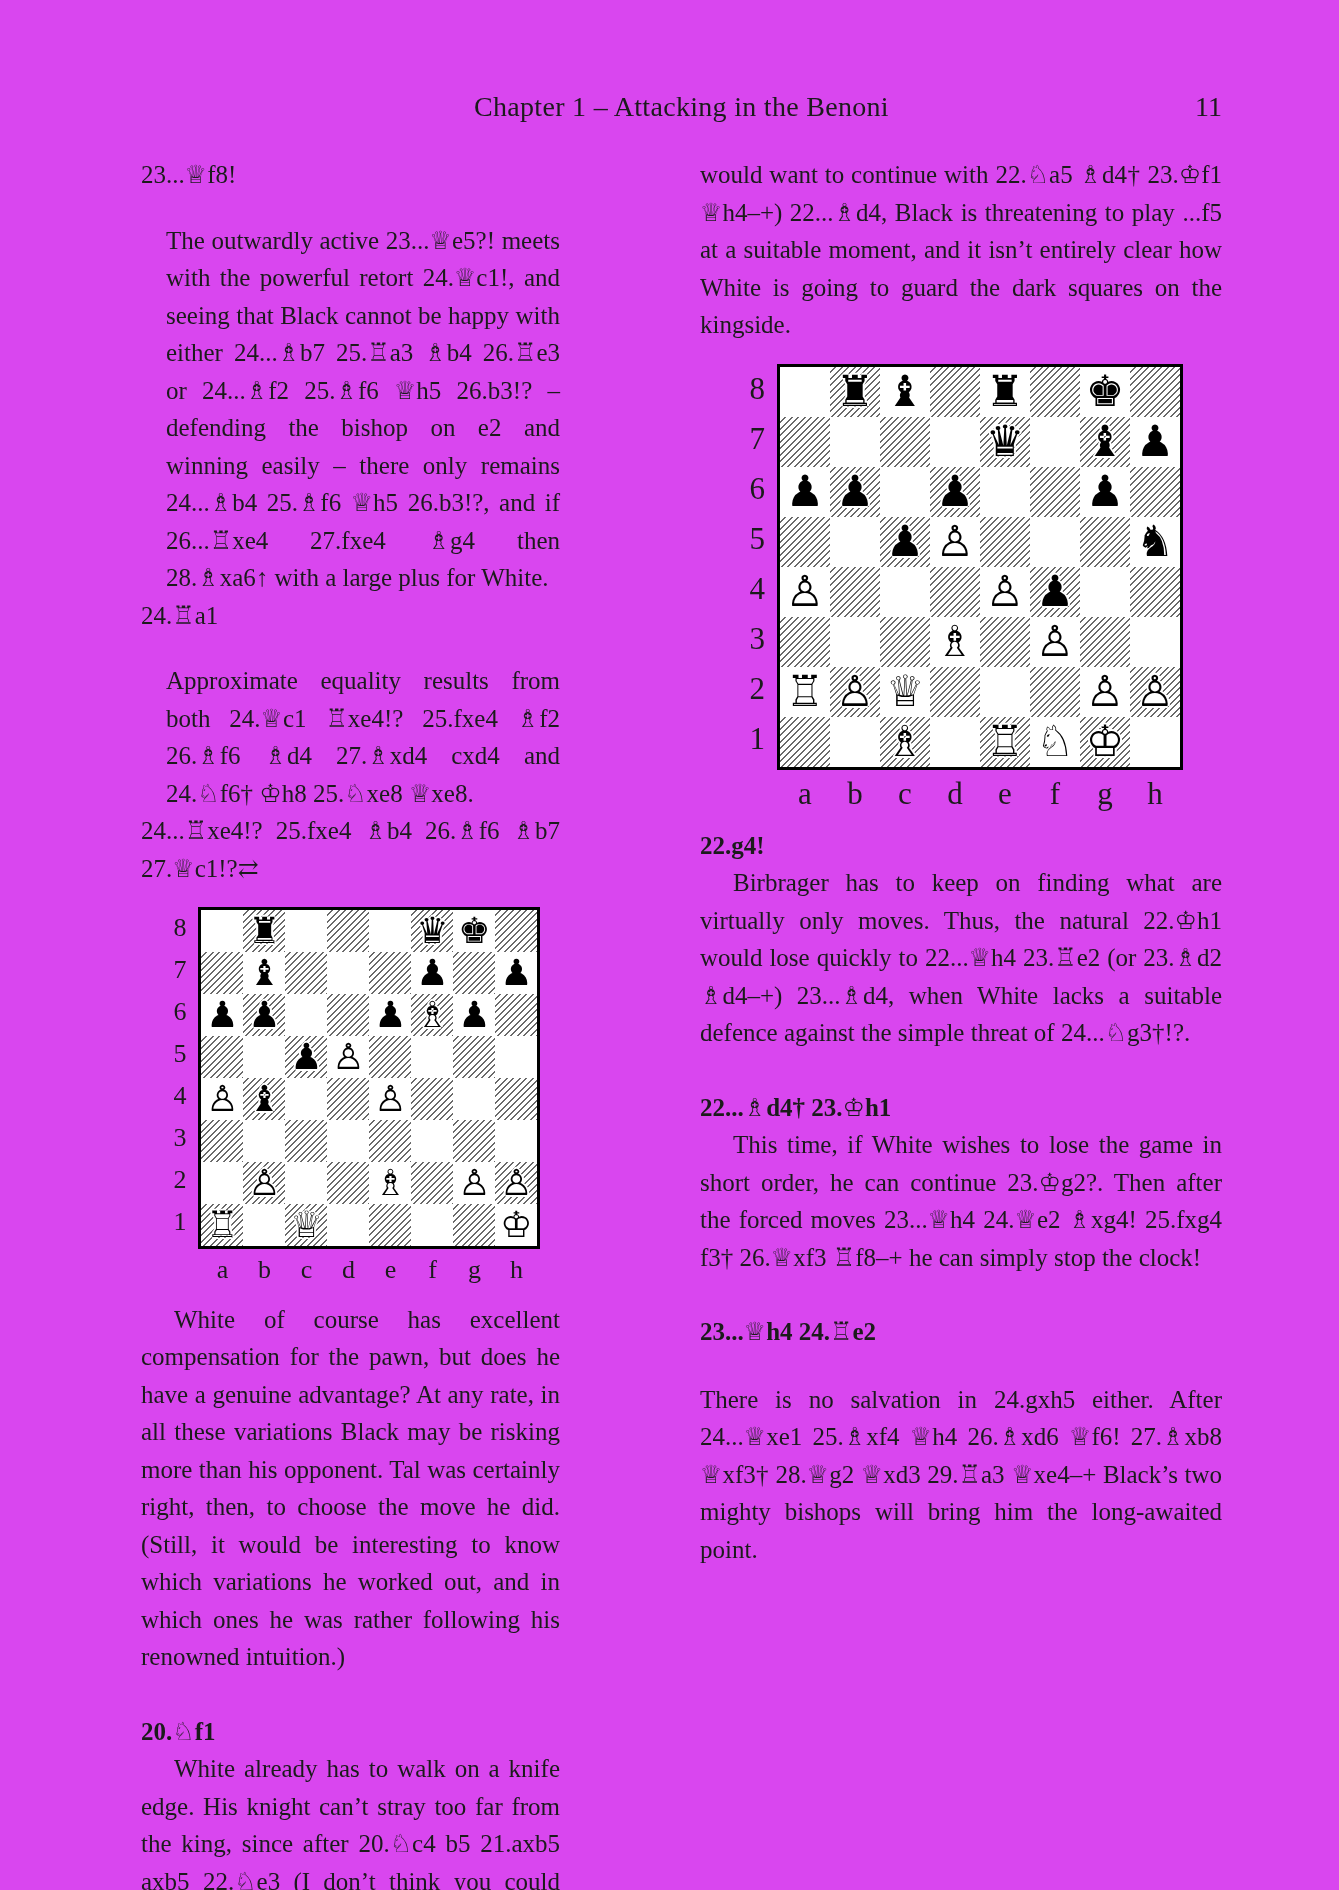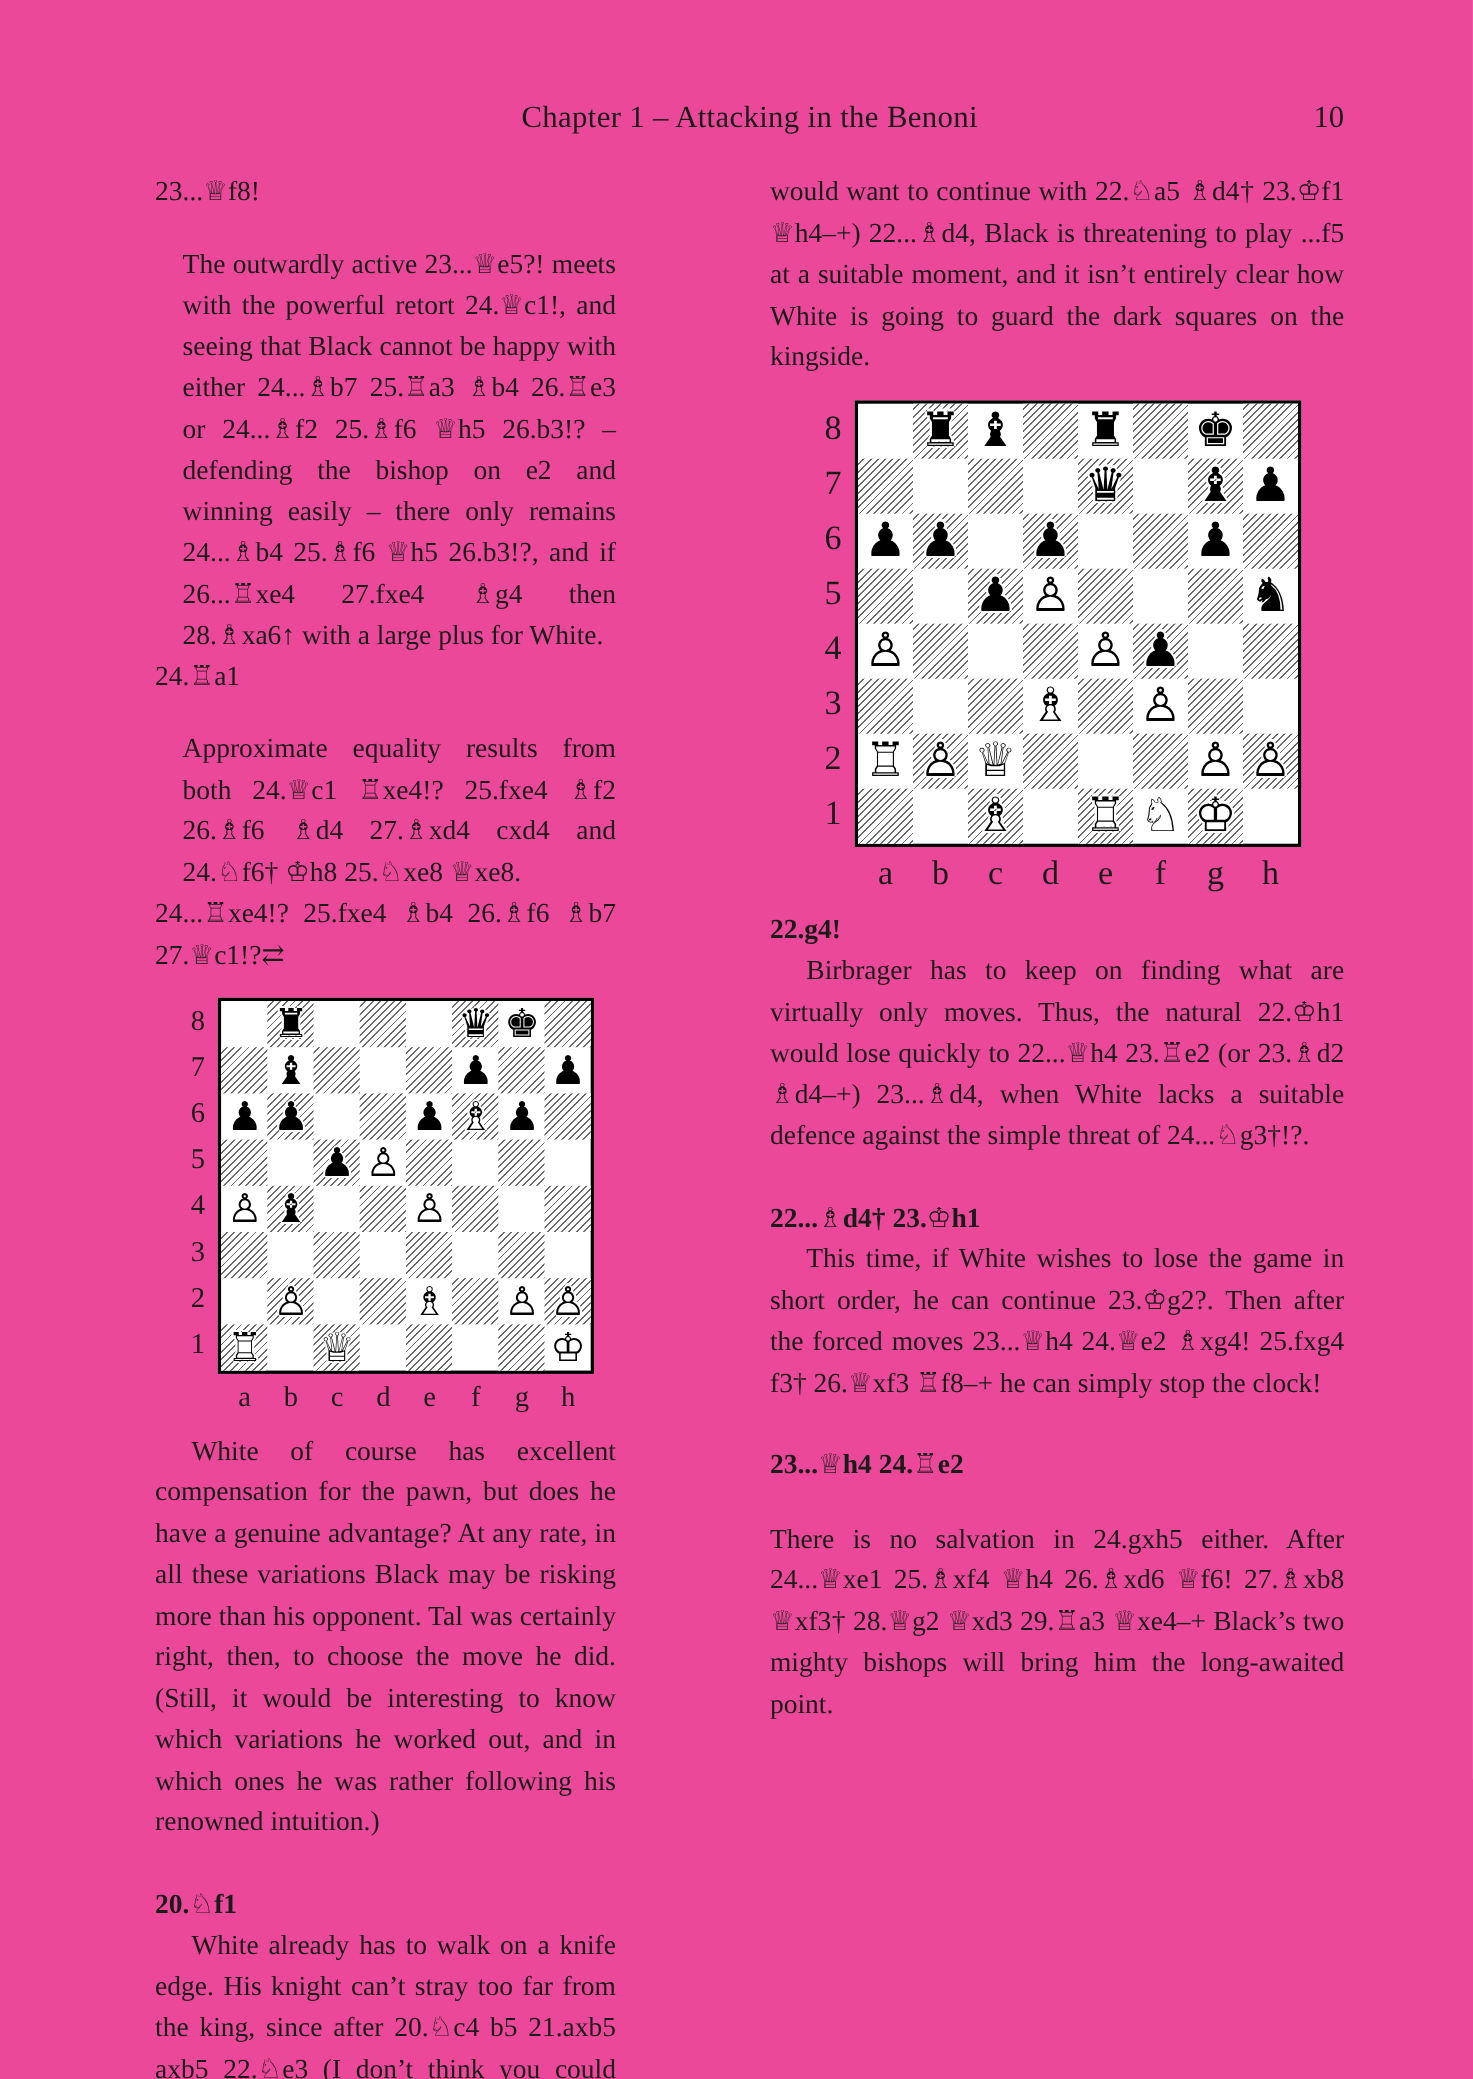--- a/index.html
+++ b/index.html
@@ -1,20 +1,20 @@
 <!DOCTYPE html>
 <html><head>
 <meta charset="utf-8">
 <style>
   html,body { margin:0; padding:0; background:#e8e8e8; }
   .page {
     position:relative;
     width:1339px; height:1890px;
     margin:0 auto;
-    background:#ec4899;
+    background:#d946ef;
     box-sizing:border-box;
     padding:88px 117px 0 141px;
     font-family:"Liberation Serif","DejaVu Serif","DejaVu Sans",serif;
     color:#1b1b1b;
     font-size:25px;
     line-height:37.5px;
     overflow:hidden;
   }
   .pagehead { position:relative; margin-bottom:28px; height:40px; }
   .head-title { text-align:center; font-size:28px; letter-spacing:0.3px; }
@@ -73,21 +73,21 @@
     font-size:calc(var(--sq) * 0.62); line-height:1.1;
   }
 </style>
 </head>
 <body>
 
 <div class="page">
 
   <div class="pagehead">
     <div class="head-title">Chapter 1 – Attacking in the Benoni</div>
-    <div class="head-num">10</div>
+    <div class="head-num">11</div>
   </div>
 
   <div class="columns">
 
     <div class="col-left">
       <p class="moveline">23...♕f8!</p>
       <p class="varpara">The outwardly active 23...♕e5?! meets with the powerful retort 24.♕c1!, and seeing that Black cannot be happy with either 24...♗b7 25.♖a3 ♗b4 26.♖e3 or 24...♗f2 25.♗f6 ♕h5 26.b3!? – defending the bishop on e2 and winning easily – there only remains 24...♗b4 25.♗f6 ♕h5 26.b3!?, and if 26...♖xe4 27.fxe4 ♗g4 then 28.♗xa6↑ with a large plus for White.</p>
       <p class="moveline">24.♖a1</p>
       <p class="varpara">Approximate equality results from both 24.♕c1 ♖xe4!? 25.fxe4 ♗f2 26.♗f6 ♗d4 27.♗xd4 cxd4 and 24.♘f6† ♔h8 25.♘xe8 ♕xe8.</p>
       <p class="moveline">24...♖xe4!? 25.fxe4 ♗b4 26.♗f6 ♗b7 27.♕c1!?⇄</p>

